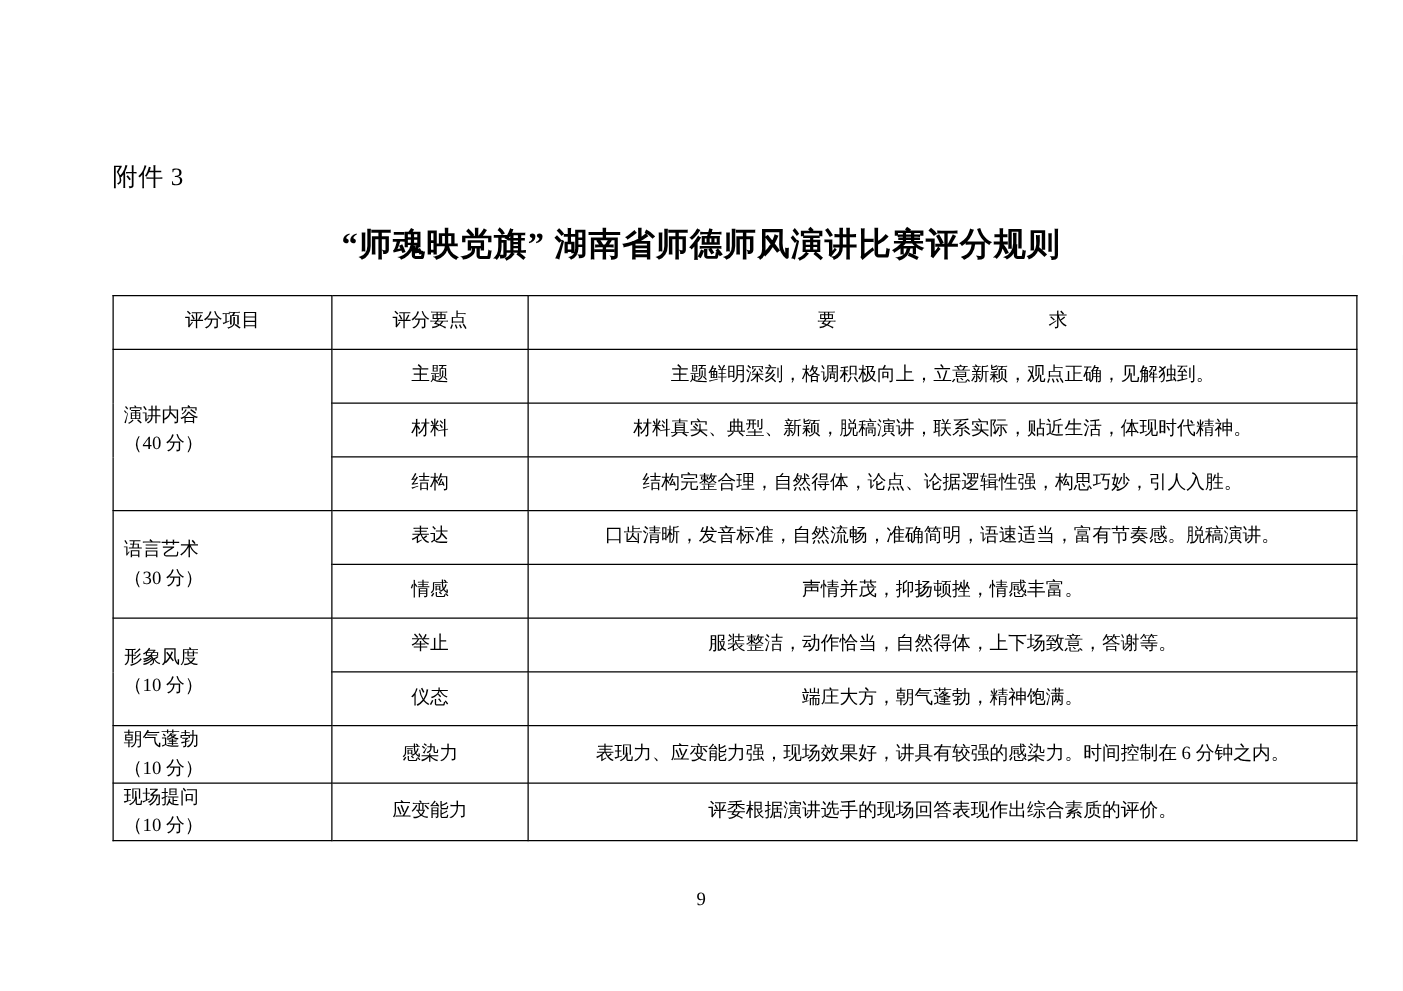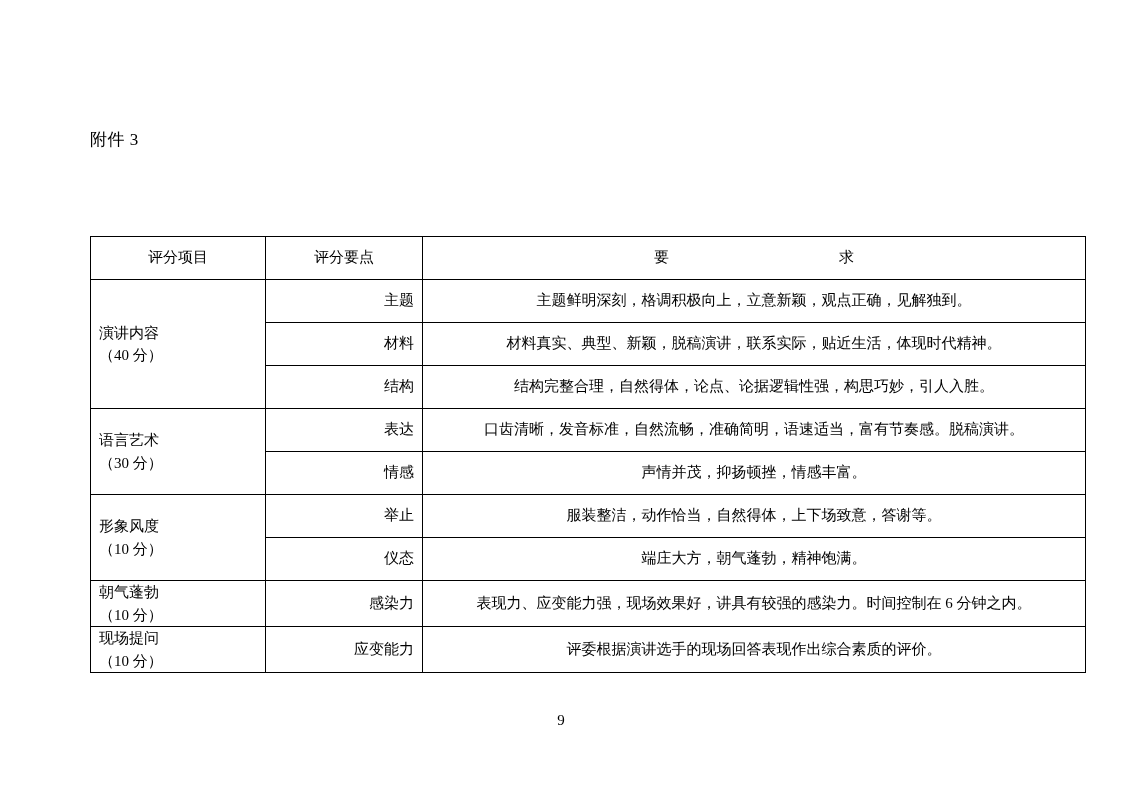--- a/index.html
+++ b/index.html
@@ -18,21 +18,21 @@
     position: relative;
     width: 1122px;
     height: 793px;
     background: #ffffff;
     box-sizing: border-box;
   }
   .attachment-label {
     position: absolute;
     left: 90px;
     top: 128px;
-    font-size: 17px;
+    font-size: 20px;
     letter-spacing: 0.5px;
   }
   .doc-title {
     position: absolute;
     left: 0;
     right: 0;
     top: 178px;
     text-align: center;
     font-size: 26px;
     font-weight: bold;
@@ -55,21 +55,21 @@
     padding: 0 8px;
     vertical-align: middle;
     line-height: 1.45;
   }
   td.col-item {
     width: 158px;
     text-align: center;
   }
   td.col-point {
     width: 140px;
-    text-align: right;
+    text-align: center;
   }
   td.col-req {
     width: 646px;
     text-align: center;
     padding-left: 14px;
   }
   tr.header-row td {
     height: 42px;
     text-align: center;
   }
@@ -95,20 +95,21 @@
     font-size: 15px;
   }
 </style>
 </head>
 <body>
 
 <div class="page">
 
   <div class="attachment-label">附件 3</div>
 
+  <div class="doc-title">“师魂映党旗” 湖南省师德师风演讲比赛评分规则</div>
 
   <div class="table-wrap">
     <table class="score-table">
       <tbody>
         <tr class="header-row">
           <td class="col-item">评分项目</td>
           <td class="col-point">评分要点</td>
           <td class="col-req">
             <span class="req-head">
               <span>要</span>

